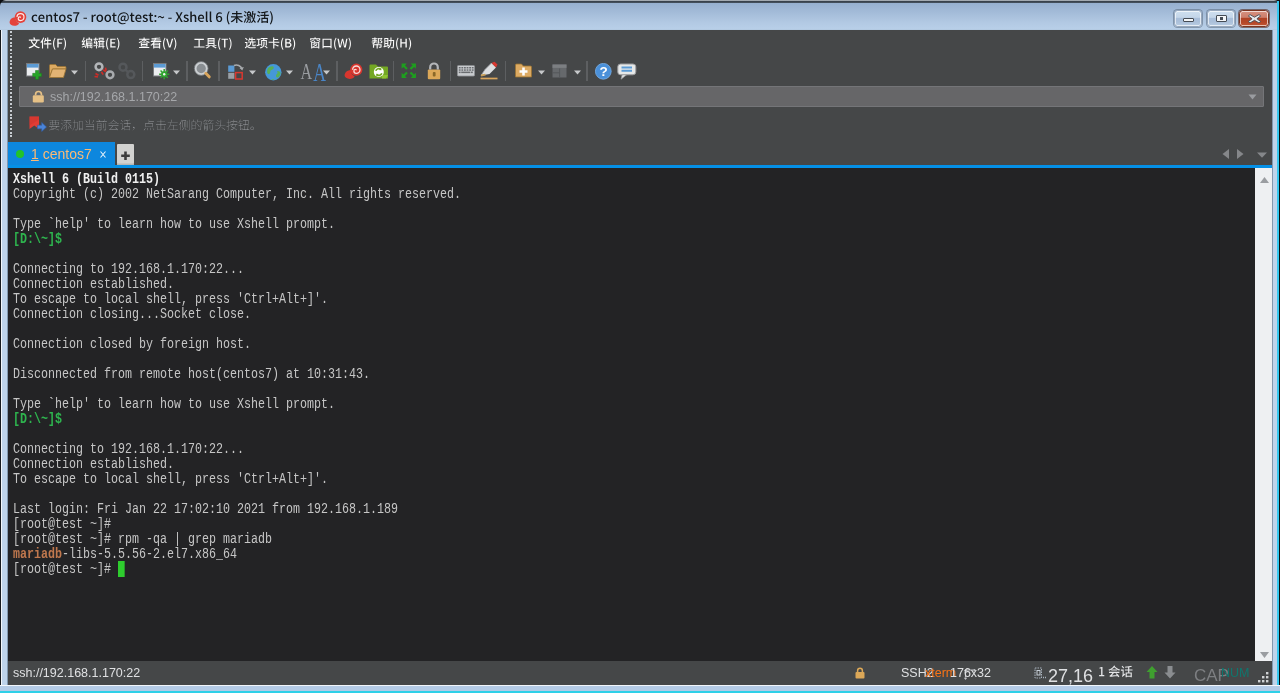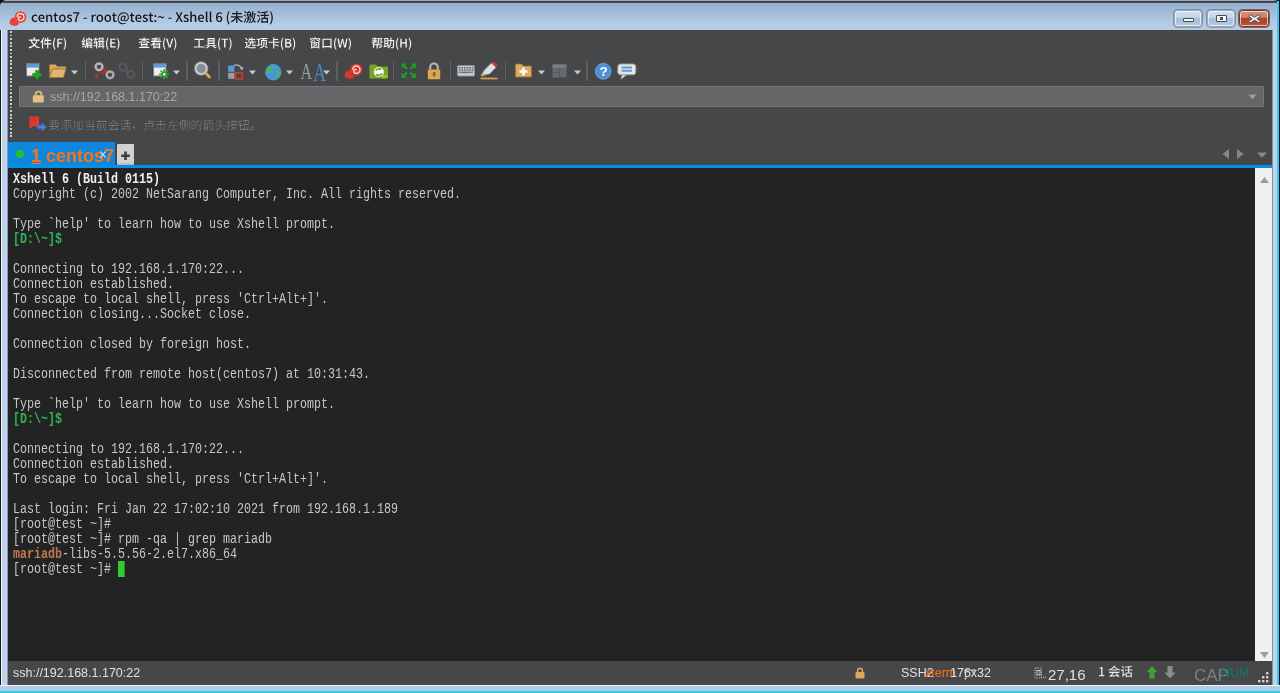--- a/index.html
+++ b/index.html
@@ -233,21 +233,21 @@
 <path d="M1.5 0.5 h9.5 v12.5 l-4.75 -3.6 -4.75 3.6 Z" fill="#e23c34"></path>
 <path d="M1.5 0.5 l9.5 0 v3 l-9.5 6 Z" fill="#c8322c" fill-opacity="0.45"></path>
 <path d="M9.5 9.2 h4.2 v-2.8 l4.8 4.6 -4.8 4.6 v-2.8 h-4.2 Z" fill="#4a84d8" stroke="#2f5fae" stroke-width="0.6"></path>
   </svg>
 <svg style="position:absolute;left:47px;top:116.9px;" width="216" height="16" viewBox="0 -12.6 216 16.2">
     <path fill="#a0a2a6" d="M0.8 -3.4H11.2V-3.0H0.8ZM0.9 -9.3H11.1V-9.0H0.9ZM8.6 -3.3 9.0 -3.1Q8.6 -2.2 7.9 -1.5Q7.2 -0.9 6.2 -0.4Q5.2 0.1 3.9 0.4Q2.5 0.7 0.9 0.8Q0.9 0.7 0.8 0.6Q0.8 0.5 0.7 0.5Q2.9 0.3 4.5 -0.1Q6.1 -0.6 7.1 -1.3Q8.1 -2.1 8.6 -3.3ZM2.4 -1.2 2.7 -1.5Q3.9 -1.3 5.1 -1.1Q6.2 -0.8 7.3 -0.5Q8.4 -0.3 9.3 0.0Q10.3 0.3 11.0 0.6L10.6 0.9Q9.7 0.5 8.4 0.1Q7.1 -0.3 5.6 -0.6Q4.1 -0.9 2.4 -1.2ZM4.3 -9.2H4.7V-5.0H4.3ZM7.2 -9.2H7.6V-5.0H7.2ZM1.9 -7.3V-5.1H10.1V-7.3ZM1.6 -7.6H10.5V-4.8H1.6ZM2.4 -1.2Q2.8 -1.7 3.3 -2.3Q3.8 -2.9 4.2 -3.5Q4.6 -4.2 4.9 -4.8L5.3 -4.7Q5.0 -4.1 4.5 -3.4Q4.1 -2.8 3.6 -2.2Q3.2 -1.6 2.8 -1.2Z M17.0 -3.5 17.3 -3.4Q17.2 -3.0 17.0 -2.4Q16.7 -1.9 16.4 -1.4Q16.1 -1.0 15.7 -0.6L15.4 -0.8Q15.8 -1.2 16.1 -1.6Q16.5 -2.1 16.7 -2.6Q16.9 -3.1 17.0 -3.5ZM19.9 -3.3 20.2 -3.3Q20.4 -2.9 20.5 -2.5Q20.7 -2.0 20.8 -1.6Q21.0 -1.1 21.0 -0.8L20.7 -0.7Q20.6 -1.0 20.5 -1.5Q20.4 -1.9 20.2 -2.4Q20.0 -2.9 19.9 -3.3ZM21.3 -3.6 21.6 -3.7Q22.0 -3.3 22.4 -2.7Q22.8 -2.2 23.1 -1.7Q23.4 -1.2 23.5 -0.8L23.2 -0.6Q23.0 -1.0 22.7 -1.5Q22.4 -2.1 22.1 -2.6Q21.7 -3.1 21.3 -3.6ZM20.5 -6.6Q20.8 -6.0 21.3 -5.4Q21.8 -4.8 22.4 -4.3Q22.9 -3.9 23.5 -3.6Q23.5 -3.6 23.4 -3.5Q23.4 -3.5 23.3 -3.4Q23.3 -3.4 23.2 -3.3Q22.7 -3.6 22.1 -4.1Q21.5 -4.6 21.0 -5.2Q20.5 -5.8 20.1 -6.5ZM15.3 -6.7H23.3V-6.4H15.3ZM15.8 -9.2H23.0V-8.8H15.8ZM18.5 -4.9H18.9V0.3Q18.9 0.5 18.8 0.6Q18.7 0.7 18.6 0.8Q18.4 0.8 18.0 0.9Q17.6 0.9 17.0 0.9Q16.9 0.8 16.9 0.7Q16.8 0.6 16.8 0.5Q17.4 0.5 17.8 0.5Q18.2 0.5 18.3 0.5Q18.4 0.5 18.5 0.5Q18.5 0.4 18.5 0.3ZM13.2 -9.6 13.4 -9.8Q13.7 -9.6 14.1 -9.4Q14.4 -9.2 14.8 -9.0Q15.1 -8.7 15.3 -8.5L15.1 -8.2Q14.9 -8.4 14.6 -8.7Q14.2 -8.9 13.9 -9.2Q13.5 -9.4 13.2 -9.6ZM12.6 -6.3 12.8 -6.6Q13.2 -6.4 13.6 -6.2Q13.9 -6.0 14.3 -5.8Q14.6 -5.6 14.8 -5.4L14.6 -5.1Q14.4 -5.3 14.1 -5.5Q13.7 -5.7 13.3 -5.9Q12.9 -6.2 12.6 -6.3ZM12.9 0.4Q13.1 0.0 13.4 -0.6Q13.7 -1.2 14.0 -1.8Q14.3 -2.5 14.5 -3.1L14.8 -2.9Q14.6 -2.3 14.3 -1.7Q14.0 -1.0 13.7 -0.4Q13.4 0.2 13.2 0.7ZM18.8 -9.1 19.2 -9.0Q19.0 -7.8 18.5 -6.8Q18.0 -5.7 17.2 -4.7Q16.4 -3.8 15.3 -3.2Q15.3 -3.3 15.2 -3.3Q15.2 -3.4 15.1 -3.4Q15.1 -3.5 15.0 -3.5Q16.2 -4.1 16.9 -5.0Q17.7 -5.8 18.2 -6.9Q18.6 -8.0 18.8 -9.1Z M31.2 -0.6H34.6V-0.2H31.2ZM24.7 -7.6H29.5V-7.2H24.7ZM31.0 -8.4H34.8V0.6H34.5V-8.0H31.4V0.7H31.0ZM29.4 -7.6H29.7Q29.7 -7.6 29.7 -7.5Q29.7 -7.5 29.7 -7.4Q29.7 -7.3 29.7 -7.3Q29.7 -5.2 29.7 -3.8Q29.6 -2.4 29.6 -1.6Q29.5 -0.7 29.4 -0.3Q29.3 0.2 29.2 0.4Q29.1 0.5 28.9 0.6Q28.8 0.7 28.5 0.7Q28.3 0.7 27.9 0.7Q27.5 0.7 27.1 0.6Q27.1 0.6 27.1 0.5Q27.1 0.3 27.0 0.3Q27.5 0.3 27.9 0.3Q28.3 0.3 28.5 0.3Q28.6 0.3 28.7 0.3Q28.8 0.3 28.9 0.2Q29.0 0.0 29.1 -0.4Q29.1 -0.9 29.2 -1.8Q29.3 -2.6 29.3 -4.0Q29.4 -5.4 29.4 -7.5ZM26.7 -9.8H27.0Q27.0 -8.3 26.9 -6.7Q26.9 -5.2 26.7 -3.8Q26.5 -2.3 26.0 -1.1Q25.6 0.0 24.8 0.9Q24.7 0.8 24.7 0.8Q24.6 0.8 24.6 0.7Q24.5 0.7 24.4 0.7Q25.1 0.1 25.5 -0.8Q25.9 -1.7 26.1 -2.8Q26.4 -3.8 26.5 -5.0Q26.6 -6.2 26.6 -7.4Q26.7 -8.6 26.7 -9.8Z M41.8 -10.0H42.2V-5.4H41.8ZM37.6 -9.2 37.9 -9.4Q38.3 -9.0 38.6 -8.5Q39.0 -8.0 39.2 -7.5Q39.5 -7.0 39.7 -6.6L39.3 -6.5Q39.2 -6.9 38.9 -7.3Q38.6 -7.8 38.3 -8.3Q38.0 -8.8 37.6 -9.2ZM46.0 -9.5 46.3 -9.3Q46.1 -8.8 45.8 -8.3Q45.5 -7.8 45.1 -7.2Q44.8 -6.7 44.5 -6.3L44.2 -6.5Q44.5 -6.9 44.9 -7.4Q45.2 -7.9 45.5 -8.5Q45.8 -9.0 46.0 -9.5ZM37.7 -5.6H46.2V0.9H45.9V-5.3H37.7ZM38.1 -2.9H46.0V-2.6H38.1ZM37.5 -0.0H46.0V0.3H37.5Z M48.7 -8.0H59.3V-7.6H48.7ZM49.8 -4.3H53.4V-4.0H49.8ZM49.8 -2.3H53.4V-2.0H49.8ZM55.5 -6.2H55.9V-1.2H55.5ZM53.2 -6.3H53.6V0.2Q53.6 0.4 53.5 0.5Q53.5 0.6 53.3 0.7Q53.1 0.8 52.7 0.8Q52.3 0.8 51.6 0.8Q51.6 0.7 51.5 0.6Q51.5 0.5 51.5 0.4Q52.0 0.4 52.5 0.4Q52.9 0.4 53.0 0.4Q53.1 0.4 53.2 0.4Q53.2 0.3 53.2 0.2ZM58.0 -6.6H58.3V0.2Q58.3 0.4 58.2 0.6Q58.1 0.7 57.9 0.7Q57.7 0.8 57.3 0.8Q56.9 0.8 56.1 0.8Q56.1 0.7 56.1 0.6Q56.0 0.5 56.0 0.4Q56.6 0.4 57.1 0.4Q57.6 0.4 57.7 0.4Q57.9 0.4 57.9 0.4Q58.0 0.3 58.0 0.2ZM50.8 -9.9 51.1 -10.0Q51.5 -9.6 51.8 -9.1Q52.2 -8.5 52.4 -8.2L52.1 -8.0Q51.9 -8.4 51.5 -8.9Q51.2 -9.4 50.8 -9.9ZM57.0 -10.0 57.3 -9.9Q57.0 -9.3 56.6 -8.7Q56.2 -8.1 55.9 -7.7L55.6 -7.8Q55.8 -8.1 56.1 -8.5Q56.4 -8.9 56.6 -9.3Q56.8 -9.7 57.0 -10.0ZM49.6 -6.3H53.4V-5.9H49.9V0.8H49.6Z M61.1 -3.9H71.0V-3.5H61.1ZM63.1 -6.1H69.0V-5.8H63.1ZM67.5 -2.4 67.8 -2.6Q68.3 -2.1 68.9 -1.5Q69.4 -0.9 69.8 -0.4Q70.3 0.2 70.6 0.6L70.2 0.8Q70.0 0.4 69.5 -0.2Q69.1 -0.8 68.6 -1.4Q68.0 -1.9 67.5 -2.4ZM66.1 -9.9 66.6 -9.8Q65.7 -8.4 64.2 -7.3Q62.8 -6.1 61.0 -5.3Q60.9 -5.3 60.9 -5.4Q60.8 -5.4 60.8 -5.4Q60.7 -5.5 60.7 -5.5Q61.9 -6.1 63.0 -6.8Q64.0 -7.5 64.8 -8.3Q65.6 -9.1 66.1 -9.9ZM66.1 -9.6Q66.4 -9.1 67.0 -8.6Q67.5 -8.0 68.3 -7.5Q69.0 -6.9 69.8 -6.5Q70.6 -6.0 71.4 -5.7Q71.4 -5.7 71.3 -5.6Q71.3 -5.6 71.2 -5.5Q71.2 -5.5 71.1 -5.4Q70.3 -5.7 69.5 -6.2Q68.7 -6.7 68.0 -7.2Q67.3 -7.8 66.8 -8.3Q66.2 -8.8 65.8 -9.3ZM61.9 0.5Q61.8 0.5 61.8 0.4Q61.8 0.3 61.8 0.3Q61.8 0.2 61.7 0.1Q61.9 0.1 62.1 -0.1Q62.3 -0.3 62.6 -0.5Q62.7 -0.7 63.0 -1.0Q63.3 -1.3 63.7 -1.8Q64.0 -2.2 64.4 -2.7Q64.8 -3.2 65.1 -3.7L65.5 -3.5Q64.7 -2.4 63.9 -1.5Q63.1 -0.5 62.2 0.3V0.3Q62.2 0.3 62.2 0.3Q62.1 0.3 62.0 0.4Q62.0 0.4 61.9 0.5Q61.9 0.5 61.9 0.5ZM61.9 0.5V0.2L62.2 0.0L69.6 -0.6Q69.6 -0.6 69.6 -0.5Q69.6 -0.3 69.7 -0.3Q67.9 -0.1 66.7 -0.0Q65.4 0.1 64.6 0.2Q63.8 0.3 63.3 0.3Q62.8 0.4 62.5 0.4Q62.2 0.5 62.1 0.5Q61.9 0.5 61.9 0.5Z M82.3 -9.9 82.6 -9.6Q82.1 -9.4 81.3 -9.2Q80.6 -9.0 79.8 -8.9Q79.0 -8.7 78.1 -8.6Q77.3 -8.5 76.5 -8.4Q76.5 -8.4 76.4 -8.5Q76.4 -8.6 76.4 -8.7Q77.1 -8.8 78.0 -8.9Q78.8 -9.0 79.6 -9.2Q80.4 -9.3 81.1 -9.5Q81.8 -9.7 82.3 -9.9ZM76.5 -6.2H83.4V-5.8H76.5ZM77.1 -3.5H82.5V0.8H82.2V-3.1H77.4V0.8H77.1ZM77.3 -0.0H82.4V0.3H77.3ZM79.6 -9.1H80.0V-3.2H79.6ZM73.4 -9.3 73.7 -9.5Q74.0 -9.3 74.3 -9.0Q74.6 -8.7 74.9 -8.4Q75.1 -8.1 75.3 -7.9L75.0 -7.6Q74.9 -7.9 74.6 -8.1Q74.4 -8.4 74.0 -8.7Q73.7 -9.0 73.4 -9.3ZM74.2 0.4 74.2 0.0 74.4 -0.3 76.4 -1.6Q76.4 -1.5 76.5 -1.4Q76.5 -1.4 76.5 -1.3Q75.8 -0.8 75.4 -0.5Q74.9 -0.2 74.7 -0.0Q74.5 0.1 74.4 0.2Q74.3 0.3 74.2 0.4ZM72.6 -6.1H74.7V-5.8H72.6ZM74.2 0.4Q74.2 0.3 74.2 0.3Q74.1 0.2 74.1 0.2Q74.0 0.1 74.0 0.1Q74.1 0.0 74.2 -0.1Q74.3 -0.3 74.5 -0.5Q74.6 -0.7 74.6 -0.9V-6.1H74.9V-0.4Q74.9 -0.4 74.8 -0.3Q74.7 -0.2 74.6 -0.1Q74.4 0.1 74.3 0.2Q74.2 0.3 74.2 0.4Z M85.5 0.9 85.3 0.6Q86.0 0.2 86.4 -0.3Q86.8 -0.8 86.8 -1.6L86.4 -2.5L87.0 -1.7Q86.9 -1.5 86.8 -1.5Q86.6 -1.5 86.5 -1.5Q86.2 -1.5 86.0 -1.6Q85.8 -1.8 85.8 -2.1Q85.8 -2.4 86.0 -2.6Q86.2 -2.7 86.5 -2.7Q86.8 -2.7 87.0 -2.4Q87.2 -2.1 87.2 -1.6Q87.2 -0.7 86.7 -0.1Q86.2 0.6 85.5 0.9Z M101.7 -10.0H102.0V-6.0H101.7ZM98.5 -5.8V-3.1H105.5V-5.8ZM98.1 -6.2H105.9V-2.7H98.1ZM101.9 -8.5H106.9V-8.1H101.9ZM100.3 -1.5 100.7 -1.5Q100.8 -1.2 100.8 -0.8Q100.9 -0.4 100.9 0.0Q101.0 0.4 101.0 0.6L100.6 0.7Q100.6 0.4 100.6 0.0Q100.5 -0.3 100.5 -0.8Q100.4 -1.2 100.3 -1.5ZM102.8 -1.5 103.1 -1.6Q103.3 -1.2 103.5 -0.8Q103.7 -0.4 103.8 -0.0Q104.0 0.3 104.0 0.6L103.7 0.7Q103.6 0.4 103.5 0.0Q103.3 -0.3 103.2 -0.8Q103.0 -1.2 102.8 -1.5ZM105.3 -1.6 105.6 -1.8Q105.9 -1.4 106.2 -1.0Q106.5 -0.6 106.8 -0.2Q107.1 0.2 107.2 0.6L106.9 0.7Q106.8 0.4 106.5 -0.0Q106.2 -0.4 105.9 -0.9Q105.6 -1.3 105.3 -1.6ZM98.4 -1.7 98.7 -1.6Q98.4 -1.0 97.9 -0.3Q97.5 0.4 97.0 0.9L96.6 0.7Q97.2 0.3 97.6 -0.4Q98.1 -1.1 98.4 -1.7Z M109.9 -7.9H118.2V-7.5H109.9ZM109.0 -5.2H119.1V-4.8H109.0ZM113.8 -10.0H114.2V-0.1H113.8ZM117.7 -3.6H118.0V0.9H117.7ZM110.0 -3.7H110.3V-0.3H117.8V0.0H110.0Z M120.9 -7.6H131.0V-7.3H120.9ZM123.8 -4.5H130.6V-4.2H123.8ZM122.6 0.1H131.3V0.4H122.6ZM126.8 -4.4H127.2V0.3H126.8ZM124.7 -10.0 125.0 -9.9Q124.8 -8.5 124.4 -7.2Q124.1 -5.8 123.6 -4.5Q123.1 -3.2 122.4 -2.1Q121.7 -0.9 120.7 0.0Q120.7 -0.0 120.6 -0.1Q120.6 -0.1 120.6 -0.2Q120.5 -0.2 120.5 -0.3Q121.4 -1.1 122.1 -2.3Q122.8 -3.4 123.3 -4.7Q123.8 -6.0 124.1 -7.3Q124.4 -8.6 124.7 -10.0Z M135.0 -9.9 135.3 -9.9Q135.0 -8.9 134.6 -7.9Q134.2 -6.9 133.7 -6.1Q133.2 -5.2 132.7 -4.5Q132.6 -4.5 132.6 -4.6Q132.6 -4.6 132.5 -4.7Q132.5 -4.8 132.4 -4.8Q132.9 -5.4 133.4 -6.3Q133.9 -7.1 134.3 -8.0Q134.7 -9.0 135.0 -9.9ZM134.0 -7.1 134.3 -7.5 134.3 -7.5V0.8H134.0ZM137.9 -1.4 138.1 -1.5Q138.4 -1.2 138.7 -0.9Q139.0 -0.5 139.3 -0.2Q139.6 0.2 139.7 0.4L139.5 0.7Q139.3 0.4 139.0 0.0Q138.8 -0.3 138.5 -0.7Q138.2 -1.1 137.9 -1.4ZM135.7 -9.2H139.5V-2.0H139.1V-8.8H136.1V-2.0H135.7ZM142.6 -9.9H142.9V0.2Q142.9 0.5 142.9 0.6Q142.8 0.7 142.6 0.7Q142.4 0.8 142.1 0.8Q141.7 0.8 141.1 0.8Q141.1 0.7 141.0 0.6Q141.0 0.5 141.0 0.4Q141.5 0.5 141.8 0.5Q142.2 0.5 142.3 0.5Q142.5 0.4 142.5 0.4Q142.6 0.3 142.6 0.2ZM140.8 -8.8H141.1V-1.8H140.8ZM137.4 -7.8H137.8V-4.1Q137.8 -3.4 137.7 -2.8Q137.6 -2.1 137.4 -1.5Q137.2 -0.9 136.7 -0.3Q136.3 0.3 135.6 0.8Q135.5 0.8 135.5 0.7Q135.4 0.7 135.4 0.6Q135.3 0.6 135.3 0.6Q136.0 0.1 136.4 -0.5Q136.8 -1.0 137.1 -1.6Q137.3 -2.2 137.4 -2.9Q137.4 -3.5 137.4 -4.1Z M145.4 -8.1H149.0V-0.4H145.4V-0.8H148.7V-7.7H145.4ZM145.2 -8.1H145.6V0.6H145.2ZM145.4 -4.6H148.9V-4.2H145.4ZM147.2 -10.0 147.5 -9.9Q147.4 -9.4 147.2 -8.8Q147.0 -8.3 146.8 -7.9L146.5 -8.0Q146.6 -8.3 146.7 -8.6Q146.9 -9.0 147.0 -9.3Q147.1 -9.7 147.2 -10.0ZM150.9 -8.0H154.7V-7.7H150.9ZM154.6 -8.0H155.0Q155.0 -8.0 155.0 -8.0Q155.0 -7.9 155.0 -7.9Q155.0 -7.8 155.0 -7.8Q154.9 -5.7 154.8 -4.2Q154.7 -2.8 154.6 -1.9Q154.5 -1.0 154.4 -0.5Q154.3 0.0 154.1 0.2Q153.9 0.4 153.8 0.5Q153.6 0.5 153.3 0.5Q153.0 0.5 152.6 0.5Q152.1 0.5 151.6 0.5Q151.6 0.4 151.6 0.3Q151.6 0.2 151.5 0.1Q152.1 0.2 152.6 0.2Q153.1 0.2 153.3 0.2Q153.4 0.2 153.6 0.2Q153.7 0.1 153.8 0.0Q153.9 -0.2 154.0 -0.6Q154.2 -1.1 154.3 -2.0Q154.4 -3.0 154.4 -4.4Q154.5 -5.8 154.6 -7.9ZM151.3 -10.1 151.7 -10.0Q151.5 -9.1 151.2 -8.2Q150.9 -7.4 150.6 -6.7Q150.2 -5.9 149.8 -5.4Q149.8 -5.4 149.7 -5.4Q149.7 -5.4 149.6 -5.5Q149.5 -5.5 149.5 -5.5Q149.9 -6.1 150.3 -6.8Q150.6 -7.5 150.9 -8.4Q151.1 -9.2 151.3 -10.1ZM150.8 -5.3 151.1 -5.4Q151.5 -5.0 151.9 -4.5Q152.3 -4.0 152.6 -3.5Q152.9 -3.0 153.1 -2.7L152.8 -2.5Q152.6 -2.8 152.3 -3.3Q152.0 -3.8 151.6 -4.3Q151.2 -4.8 150.8 -5.3Z M156.7 -6.1H167.3V-5.8H156.7ZM157.7 -4.8H161.4V-4.5H158.1V0.8H157.7ZM161.3 -4.8H161.6V0.2Q161.6 0.4 161.6 0.5Q161.5 0.6 161.3 0.7Q161.2 0.7 160.8 0.7Q160.5 0.8 159.9 0.8Q159.9 0.7 159.9 0.6Q159.8 0.5 159.8 0.4Q160.3 0.4 160.6 0.4Q161.0 0.4 161.1 0.4Q161.2 0.4 161.2 0.3Q161.3 0.3 161.3 0.2ZM159.0 -7.2 159.3 -7.4Q159.6 -7.1 159.9 -6.8Q160.2 -6.4 160.3 -6.2L160.0 -6.0Q159.9 -6.2 159.6 -6.6Q159.3 -7.0 159.0 -7.2ZM164.2 -7.5 164.6 -7.3Q164.3 -6.9 164.1 -6.5Q163.8 -6.1 163.5 -5.9L163.2 -6.0Q163.5 -6.3 163.8 -6.7Q164.1 -7.1 164.2 -7.5ZM163.5 -4.6H163.8V-0.7H163.5ZM166.0 -5.0H166.4V0.2Q166.4 0.4 166.3 0.6Q166.2 0.7 166.0 0.7Q165.8 0.8 165.4 0.8Q165.0 0.8 164.3 0.8Q164.3 0.7 164.2 0.6Q164.2 0.5 164.1 0.4Q164.8 0.4 165.2 0.4Q165.6 0.4 165.8 0.4Q165.9 0.4 166.0 0.4Q166.0 0.3 166.0 0.2ZM157.9 -3.2H161.4V-2.9H157.9ZM157.9 -1.6H161.4V-1.2H157.9ZM158.2 -9.1H161.8V-8.7H158.2ZM162.8 -9.1H167.2V-8.7H162.8ZM158.7 -10.0 159.1 -10.0Q158.9 -9.4 158.6 -8.9Q158.2 -8.4 157.9 -8.0Q157.5 -7.6 157.1 -7.3Q157.1 -7.3 157.0 -7.4Q157.0 -7.4 156.9 -7.4Q156.9 -7.5 156.8 -7.5Q157.4 -8.0 157.9 -8.6Q158.4 -9.3 158.7 -10.0ZM163.1 -10.0 163.4 -10.0Q163.2 -9.3 162.8 -8.6Q162.4 -8.0 161.9 -7.5Q161.9 -7.5 161.8 -7.6Q161.8 -7.6 161.7 -7.7Q161.6 -7.7 161.6 -7.8Q162.1 -8.2 162.5 -8.8Q162.9 -9.4 163.1 -10.0ZM159.4 -8.8 159.7 -8.9Q159.9 -8.7 160.0 -8.3Q160.2 -8.0 160.2 -7.7L159.9 -7.6Q159.8 -7.9 159.7 -8.2Q159.5 -8.6 159.4 -8.8ZM164.2 -8.8 164.5 -8.9Q164.7 -8.6 165.0 -8.2Q165.2 -7.9 165.3 -7.6L165.0 -7.5Q164.9 -7.7 164.7 -8.1Q164.4 -8.5 164.2 -8.8Z M174.6 -9.8H174.9Q174.9 -8.4 174.9 -7.2Q174.8 -6.0 174.7 -5.0Q174.5 -3.9 174.2 -3.0Q173.8 -2.1 173.2 -1.4Q172.5 -0.7 171.6 -0.1Q170.6 0.4 169.1 0.8Q169.1 0.7 169.0 0.6Q168.9 0.5 168.9 0.5Q170.3 0.1 171.3 -0.4Q172.3 -0.9 172.9 -1.6Q173.5 -2.4 173.9 -3.2Q174.2 -4.1 174.3 -5.1Q174.5 -6.1 174.5 -7.3Q174.6 -8.5 174.6 -9.8ZM168.8 -4.3H179.3V-4.0H168.8ZM174.4 -2.4 174.6 -2.6Q175.5 -2.2 176.3 -1.7Q177.1 -1.2 177.9 -0.6Q178.6 -0.1 179.1 0.4L178.8 0.6Q178.3 0.1 177.6 -0.4Q176.9 -0.9 176.1 -1.4Q175.3 -1.9 174.4 -2.4ZM170.6 -9.0 170.8 -9.2Q171.3 -9.1 171.8 -8.8Q172.3 -8.6 172.8 -8.3Q173.2 -8.1 173.5 -7.8L173.3 -7.5Q173.0 -7.8 172.5 -8.0Q172.1 -8.3 171.6 -8.5Q171.1 -8.8 170.6 -9.0ZM169.5 -6.9 169.8 -7.1Q170.3 -6.9 170.8 -6.7Q171.3 -6.5 171.7 -6.2Q172.1 -5.9 172.4 -5.7L172.2 -5.4Q171.9 -5.6 171.5 -5.9Q171.0 -6.2 170.5 -6.4Q170.0 -6.7 169.5 -6.9Z M184.3 -5.2H191.4V-4.8H184.3ZM189.5 -5.0 189.9 -4.9Q189.6 -3.3 189.0 -2.2Q188.3 -1.0 187.2 -0.3Q186.1 0.4 184.6 0.8Q184.6 0.8 184.5 0.7Q184.5 0.7 184.5 0.6Q184.4 0.5 184.4 0.5Q185.9 0.1 187.0 -0.6Q188.0 -1.2 188.7 -2.3Q189.3 -3.4 189.5 -5.0ZM185.2 -2.7 185.4 -2.9Q186.2 -2.5 187.0 -2.1Q187.8 -1.6 188.6 -1.2Q189.4 -0.7 190.1 -0.2Q190.8 0.2 191.3 0.6L191.0 0.9Q190.5 0.5 189.9 0.0Q189.2 -0.4 188.4 -0.9Q187.6 -1.4 186.8 -1.8Q185.9 -2.3 185.2 -2.7ZM187.3 -9.9 187.6 -10.0Q187.8 -9.6 188.0 -9.1Q188.2 -8.6 188.3 -8.2L187.9 -8.1Q187.9 -8.4 187.7 -8.9Q187.5 -9.4 187.3 -9.9ZM185.2 -2.7Q185.4 -3.1 185.7 -3.7Q186.0 -4.3 186.3 -4.9Q186.6 -5.5 186.9 -6.2Q187.1 -6.8 187.3 -7.3L187.7 -7.3Q187.4 -6.5 187.0 -5.7Q186.7 -4.8 186.3 -4.0Q185.9 -3.2 185.5 -2.6ZM184.6 -8.3H191.2V-6.2H190.9V-7.9H184.9V-6.2H184.6ZM180.5 -3.0Q181.0 -3.2 181.6 -3.4Q182.3 -3.6 183.0 -3.8Q183.7 -4.1 184.4 -4.3L184.5 -4.0Q183.5 -3.6 182.4 -3.3Q181.4 -2.9 180.6 -2.6ZM180.6 -7.4H184.2V-7.0H180.6ZM182.4 -10.0H182.7V0.3Q182.7 0.5 182.7 0.6Q182.6 0.7 182.4 0.8Q182.2 0.8 181.9 0.8Q181.6 0.9 181.0 0.8Q181.0 0.8 181.0 0.7Q180.9 0.6 180.9 0.5Q181.3 0.5 181.7 0.5Q182.0 0.5 182.2 0.5Q182.3 0.5 182.3 0.5Q182.4 0.4 182.4 0.3Z M197.0 -9.3H202.6V-8.9H197.0ZM197.1 -5.0H202.2V-4.6H197.1ZM196.3 0.1H203.4V0.5H196.3ZM202.4 -9.3H202.8Q202.7 -8.4 202.7 -7.4Q202.6 -6.3 202.5 -5.3Q202.4 -4.2 202.3 -3.2Q202.3 -2.2 202.2 -1.3Q202.1 -0.4 202.0 0.3H201.6Q201.7 -0.4 201.8 -1.3Q201.9 -2.2 202.0 -3.2Q202.1 -4.3 202.2 -5.3Q202.2 -6.4 202.3 -7.4Q202.4 -8.4 202.4 -9.3ZM199.5 -9.2H199.9Q199.8 -8.3 199.7 -7.3Q199.6 -6.3 199.5 -5.2Q199.3 -4.2 199.2 -3.2Q199.1 -2.2 199.0 -1.3Q198.8 -0.4 198.7 0.3H198.3Q198.5 -0.4 198.6 -1.3Q198.7 -2.2 198.8 -3.2Q199.0 -4.2 199.1 -5.3Q199.2 -6.3 199.3 -7.3Q199.4 -8.4 199.5 -9.2ZM194.2 -10.0 194.5 -9.9Q194.3 -9.2 194.1 -8.5Q193.8 -7.8 193.4 -7.3Q193.1 -6.7 192.7 -6.2Q192.7 -6.2 192.6 -6.3Q192.6 -6.3 192.5 -6.4Q192.5 -6.4 192.4 -6.5Q193.0 -7.1 193.5 -8.0Q193.9 -9.0 194.2 -10.0ZM193.8 -8.4H196.7V-8.0H193.7ZM194.3 0.7 194.3 0.3 194.5 0.1 196.5 -1.1Q196.5 -1.0 196.6 -0.9Q196.6 -0.9 196.6 -0.8Q195.9 -0.4 195.5 -0.1Q195.0 0.2 194.8 0.3Q194.6 0.5 194.5 0.6Q194.4 0.6 194.3 0.7ZM193.2 -6.3H196.4V-6.0H193.2ZM192.7 -3.9H196.8V-3.6H192.7ZM194.3 0.7Q194.3 0.7 194.3 0.6Q194.2 0.6 194.2 0.5Q194.1 0.4 194.1 0.4Q194.2 0.3 194.3 0.2Q194.4 0.1 194.5 -0.1Q194.6 -0.3 194.6 -0.6V-6.2H195.0V-0.0Q195.0 -0.0 194.9 0.0Q194.9 0.1 194.8 0.2Q194.7 0.3 194.6 0.4Q194.5 0.5 194.4 0.6Q194.3 0.7 194.3 0.7Z M206.3 -2.9Q206.8 -2.9 207.2 -2.6Q207.6 -2.4 207.8 -2.0Q208.1 -1.6 208.1 -1.2Q208.1 -0.7 207.8 -0.3Q207.6 0.1 207.2 0.3Q206.8 0.6 206.3 0.6Q205.9 0.6 205.5 0.3Q205.1 0.1 204.9 -0.3Q204.6 -0.7 204.6 -1.2Q204.6 -1.6 204.9 -2.0Q205.1 -2.4 205.5 -2.6Q205.9 -2.9 206.3 -2.9ZM206.3 0.2Q206.9 0.2 207.3 -0.2Q207.7 -0.6 207.7 -1.2Q207.7 -1.5 207.5 -1.8Q207.3 -2.1 207.0 -2.3Q206.7 -2.5 206.3 -2.5Q206.0 -2.5 205.7 -2.3Q205.4 -2.1 205.2 -1.8Q205.0 -1.5 205.0 -1.2Q205.0 -0.8 205.2 -0.5Q205.4 -0.2 205.7 0.0Q206.0 0.2 206.3 0.2Z"></path>
   </svg>
 <div class="abs" style="left:8px;top:142px;width:1264px;height:26px;background:#454748"></div>
 <div class="abs" style="left:8px;top:142px;width:107px;height:24px;background:#0d87de"></div>
 <div class="abs" style="left:16px;top:150px;width:8px;height:8px;border-radius:50%;background:#22c32a"></div>
-<div class="abs" style="left:31px;top:146px;font-size:18px;font-weight:bold;color:#f97316"><span style="text-decoration:underline">1</span> centos7</div>
+<div class="abs" style="left:31px;top:146px;font-size:14px;font-weight:normal;color:#fdba74"><span style="text-decoration:underline">1</span> centos7</div>
 <svg class="abs" style="left:99.5px;top:151px" width="6" height="7" viewBox="0 0 6 7">
     <path d="M0.5 0.5 L5.5 6.5 M5.5 0.5 L0.5 6.5" stroke="#e8f2fa" stroke-width="1.1"></path>
   </svg>
 <div class="abs" style="left:116.5px;top:144px;width:17.5px;height:21px;background:#d2d2d0;border-radius:1px;box-shadow:inset 0 -1.5px 0 #b8b7b5"></div>
 <svg class="abs" style="left:121px;top:150.5px" width="9" height="9.5" viewBox="0 0 9 9.5">
     <path d="M4.5 0.5 V9 M0.2 4.75 H8.8" stroke="#3c3c3c" stroke-width="2.6"></path>
   </svg>
 <svg class="abs" style="left:1222px;top:149px" width="8" height="10" viewBox="0 0 8 10">
     <path d="M7 0 V10 L0.5 5 Z" fill="#85878a"></path>
   </svg>
@@ -306,21 +306,21 @@
       <path d="M1.5 2.5 V8.5 M1.5 1 H9.5"></path>
     </g>
 <path d="M1.5 0 L3.2 2 H-0.2 Z M1.5 11 L3.2 8.8 H-0.2 Z M12 1 L9.5 -0.7 V2.7 Z" fill="#c0c2c5" transform="translate(0,0)"></path>
   </svg>
 <div class="abs" style="left:950px;top:666px;font-size:12.5px;color:#dfe0e2">176x32</div>
 <svg class="abs" style="left:1034px;top:667px" width="13" height="13" viewBox="0 0 13 13">
 <rect x="1" y="1" width="6.5" height="10" fill="none" stroke="#a8b2bc" stroke-width="1" stroke-dasharray="1.5 1"></rect>
 <rect x="3" y="3.5" width="3" height="4.5" fill="none" stroke="#c8d0d8" stroke-width="1"></rect>
 <path d="M9 10.5 h1 M11 10.5 h1" stroke="#a8b2bc" stroke-width="1.3"></path>
   </svg>
-<div class="abs" style="left:1048px;top:666px;font-size:15px;color:#dfe0e2">27,16</div>
+<div class="abs" style="left:1048px;top:666px;font-size:18px;color:#dfe0e2">27,16</div>
 <svg style="position:absolute;left:1098px;top:663.4px;" width="35" height="17" viewBox="0 -13.1 35 16.9">
     <path fill="#e4e5e7" d="M1.1 0.0V-1.2H3.1V-7.6H1.4V-8.5Q2.1 -8.6 2.6 -8.8Q3.0 -9.0 3.4 -9.2H4.5V-1.2H6.3V0.0Z M11.0 -4.3H21.4V-3.2H11.0ZM13.3 -6.7H19.2V-5.6H13.3ZM17.5 -2.3 18.5 -2.9Q19.1 -2.4 19.7 -1.8Q20.2 -1.2 20.7 -0.6Q21.1 -0.1 21.4 0.4L20.3 1.0Q20.1 0.6 19.6 -0.0Q19.2 -0.6 18.6 -1.2Q18.1 -1.8 17.5 -2.3ZM16.2 -10.6 17.3 -10.1Q16.3 -8.6 14.7 -7.4Q13.1 -6.2 11.2 -5.4Q11.2 -5.5 11.0 -5.7Q10.9 -5.9 10.7 -6.1Q10.5 -6.3 10.4 -6.4Q11.6 -6.9 12.7 -7.5Q13.8 -8.2 14.7 -9.0Q15.6 -9.8 16.2 -10.6ZM16.4 -10.0Q16.8 -9.6 17.4 -9.1Q18.0 -8.6 18.8 -8.1Q19.5 -7.6 20.4 -7.2Q21.2 -6.8 22.1 -6.5Q21.9 -6.4 21.8 -6.2Q21.6 -6.0 21.5 -5.8Q21.3 -5.7 21.2 -5.5Q20.4 -5.8 19.6 -6.3Q18.8 -6.8 18.0 -7.3Q17.3 -7.8 16.7 -8.4Q16.1 -8.9 15.6 -9.4ZM11.9 0.8Q11.9 0.7 11.8 0.4Q11.7 0.2 11.7 -0.0Q11.6 -0.2 11.5 -0.4Q11.7 -0.5 12.0 -0.6Q12.2 -0.8 12.5 -1.1Q12.6 -1.2 12.9 -1.5Q13.2 -1.8 13.6 -2.2Q13.9 -2.6 14.3 -3.1Q14.7 -3.5 15.0 -4.0L16.1 -3.3Q15.4 -2.3 14.5 -1.4Q13.6 -0.5 12.8 0.2V0.2Q12.8 0.2 12.6 0.2Q12.5 0.3 12.3 0.4Q12.2 0.5 12.0 0.6Q11.9 0.7 11.9 0.8ZM11.9 0.8 11.9 -0.1 12.7 -0.6 19.9 -1.1Q20.0 -0.8 20.0 -0.5Q20.1 -0.2 20.2 -0.0Q18.4 0.1 17.2 0.2Q15.9 0.3 15.1 0.4Q14.2 0.5 13.7 0.5Q13.1 0.6 12.8 0.6Q12.4 0.7 12.2 0.7Q12.1 0.7 11.9 0.8Z M33.1 -10.5 33.9 -9.5Q33.2 -9.3 32.4 -9.2Q31.6 -9.0 30.8 -8.9Q29.9 -8.7 29.0 -8.6Q28.1 -8.6 27.3 -8.5Q27.3 -8.7 27.2 -9.0Q27.1 -9.3 27.0 -9.5Q27.8 -9.5 28.6 -9.6Q29.5 -9.7 30.3 -9.9Q31.1 -10.0 31.8 -10.2Q32.5 -10.3 33.1 -10.5ZM26.9 -6.7H34.5V-5.6H26.9ZM27.6 -3.7H33.8V1.0H32.6V-2.6H28.8V1.0H27.6ZM28.3 -0.5H33.1V0.6H28.3ZM30.1 -9.4H31.3V-3.1H30.1ZM23.6 -9.6 24.3 -10.3Q24.6 -10.0 25.0 -9.7Q25.4 -9.4 25.7 -9.0Q26.0 -8.7 26.2 -8.5L25.4 -7.6Q25.2 -7.9 24.9 -8.2Q24.6 -8.6 24.2 -8.9Q23.9 -9.3 23.6 -9.6ZM24.5 0.8 24.3 -0.3 24.5 -0.8 26.8 -2.6Q26.9 -2.4 27.1 -2.1Q27.2 -1.8 27.3 -1.6Q26.5 -1.0 26.0 -0.5Q25.5 -0.1 25.2 0.1Q24.9 0.4 24.7 0.5Q24.6 0.7 24.5 0.8ZM22.9 -6.7H25.2V-5.5H22.9ZM24.5 0.8Q24.5 0.6 24.4 0.5Q24.2 0.3 24.1 0.1Q24.0 -0.1 23.9 -0.2Q24.0 -0.3 24.2 -0.5Q24.3 -0.6 24.4 -0.9Q24.6 -1.2 24.6 -1.5V-6.7H25.7V-0.6Q25.7 -0.6 25.5 -0.5Q25.3 -0.3 25.1 -0.1Q24.9 0.1 24.7 0.4Q24.5 0.6 24.5 0.8Z"></path>
   </svg>
 <svg class="abs" style="left:1146px;top:666px" width="12" height="13" viewBox="0 0 12 13">
     <path d="M6 0 L11.5 6 H8.5 V12.5 H3.5 V6 H0.5 Z" fill="#3f9f2f"></path>
   </svg>
 <svg class="abs" style="left:1164px;top:666px" width="12" height="13" viewBox="0 0 12 13">
     <path d="M6 12.5 L0.5 6.5 H3.5 V0 H8.5 V6.5 H11.5 Z" fill="#8a8d90"></path>
   </svg>
 <div class="abs" style="left:1194px;top:666px;font-size:17px;color:#7d7f82">CAP</div>

